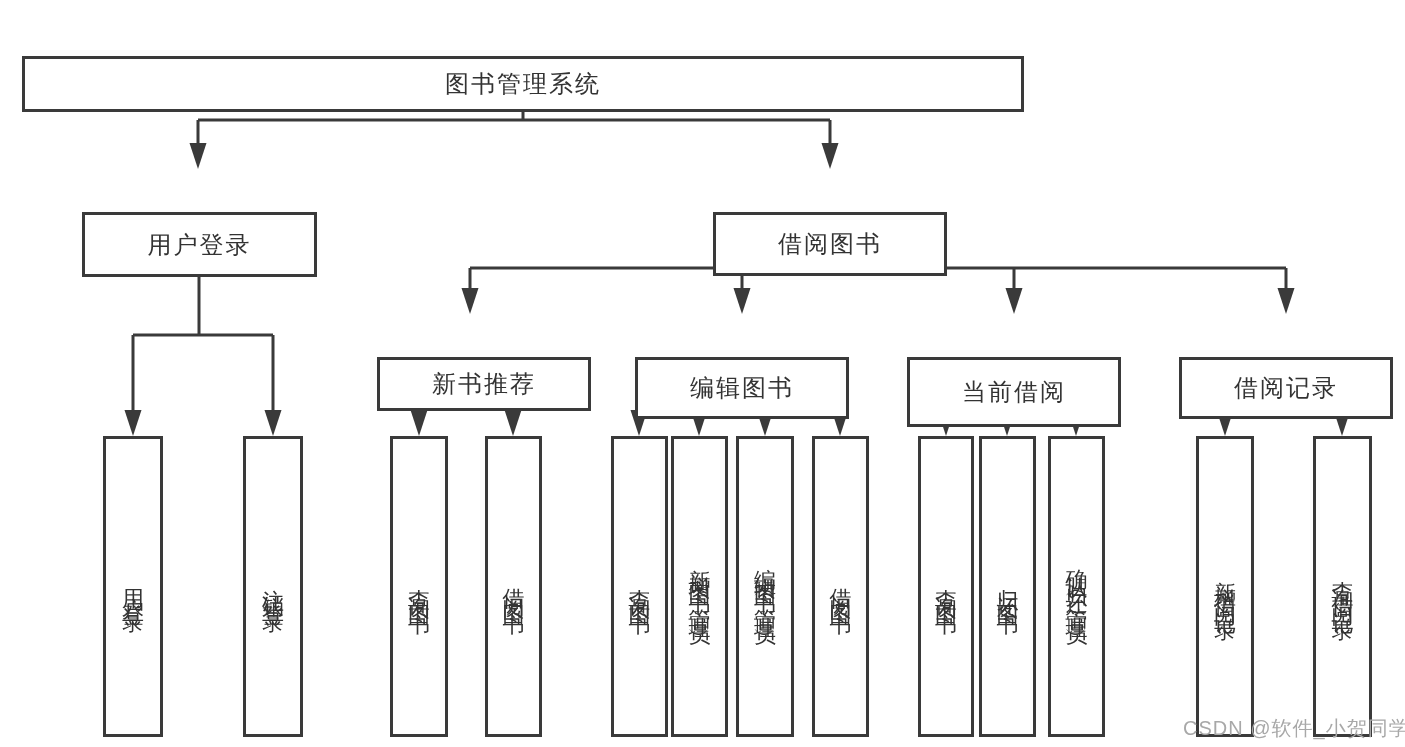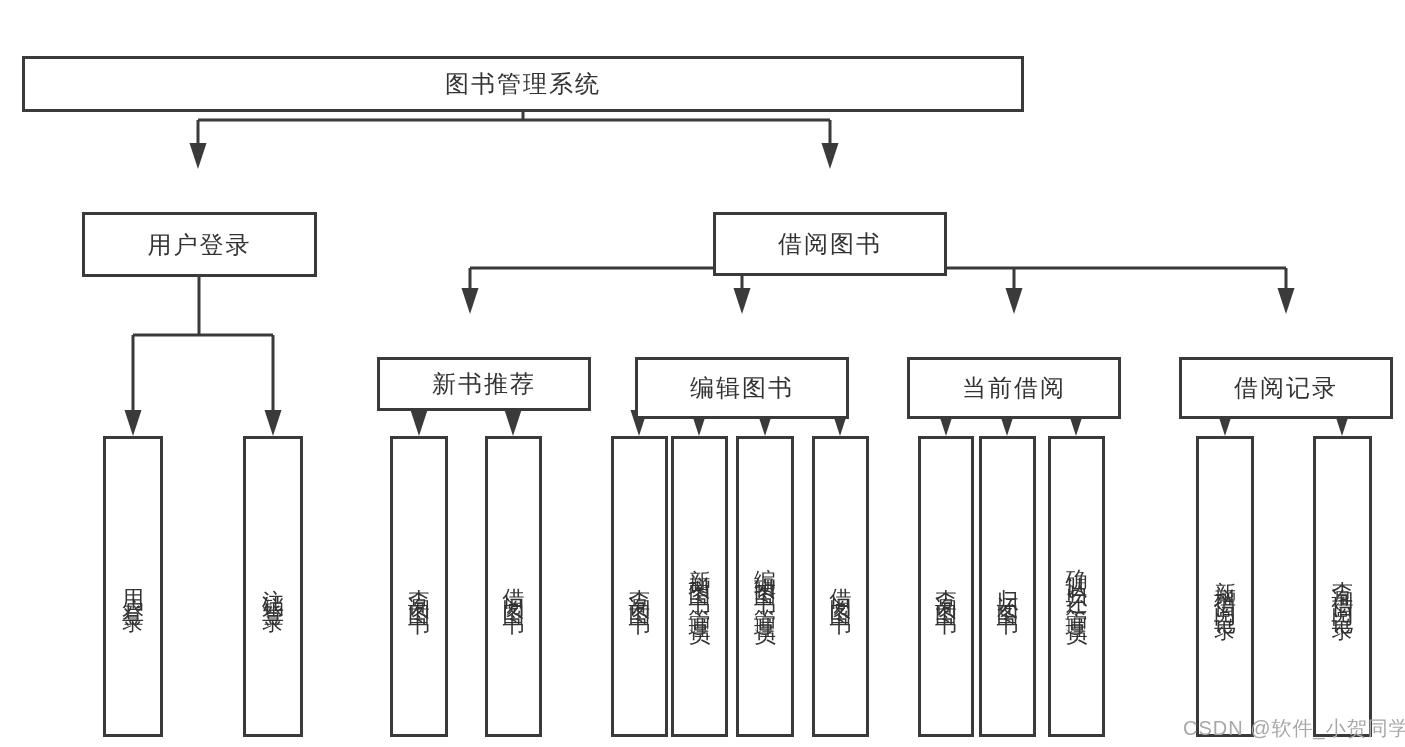--- a/index.html
+++ b/index.html
@@ -86,21 +86,21 @@
   <div class="box" style="left:713px;top:169px;width:234px;height:64px">
     <span>借阅图书</span>
   </div>
 
   <div class="box" style="left:377px;top:314px;width:214px;height:54px">
     <span>新书推荐</span>
   </div>
   <div class="box" style="left:635px;top:314px;width:214px;height:62px">
     <span>编辑图书</span>
   </div>
-  <div class="box" style="left:907px;top:314px;width:214px;height:62px">
+  <div class="box" style="left:907px;top:314px;width:214px;height:70px">
     <span>当前借阅</span>
   </div>
   <div class="box" style="left:1179px;top:314px;width:214px;height:62px">
     <span>借阅记录</span>
   </div>
 
   <div class="leaf" style="left:103px;width:60px">
     <span>用户登录</span>
   </div>
   <div class="leaf" style="left:243px;width:60px">

